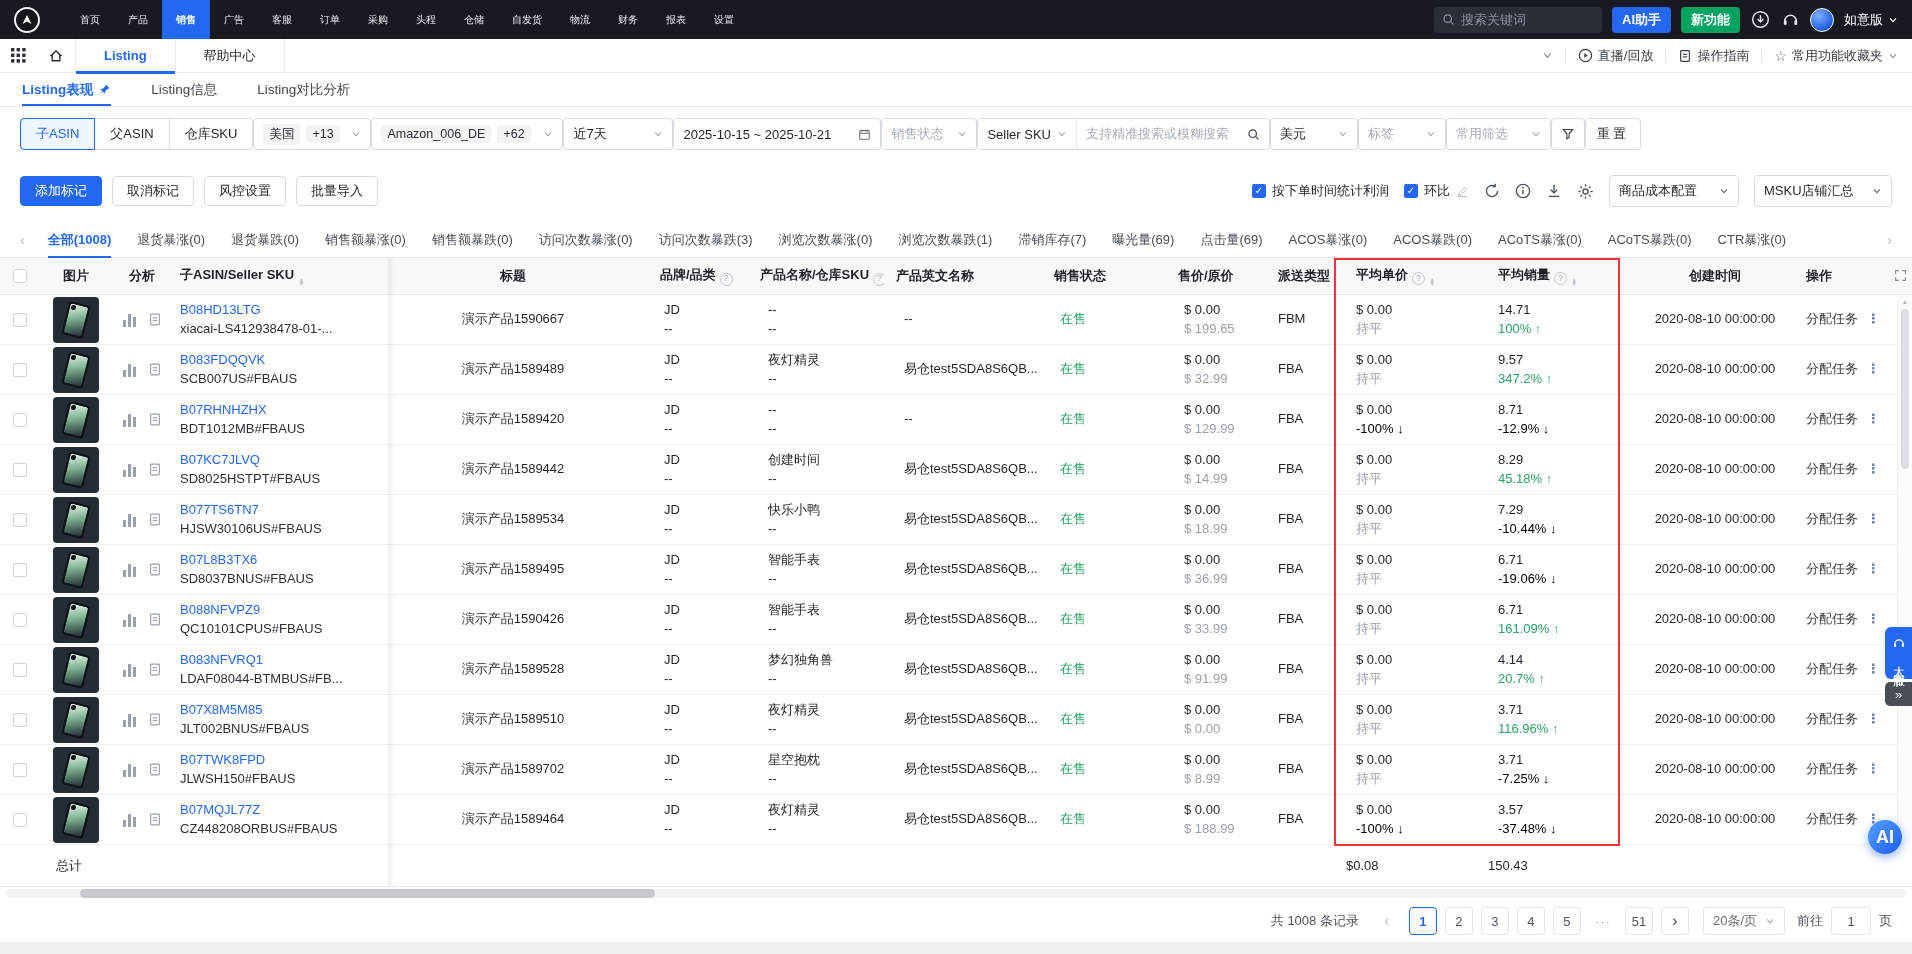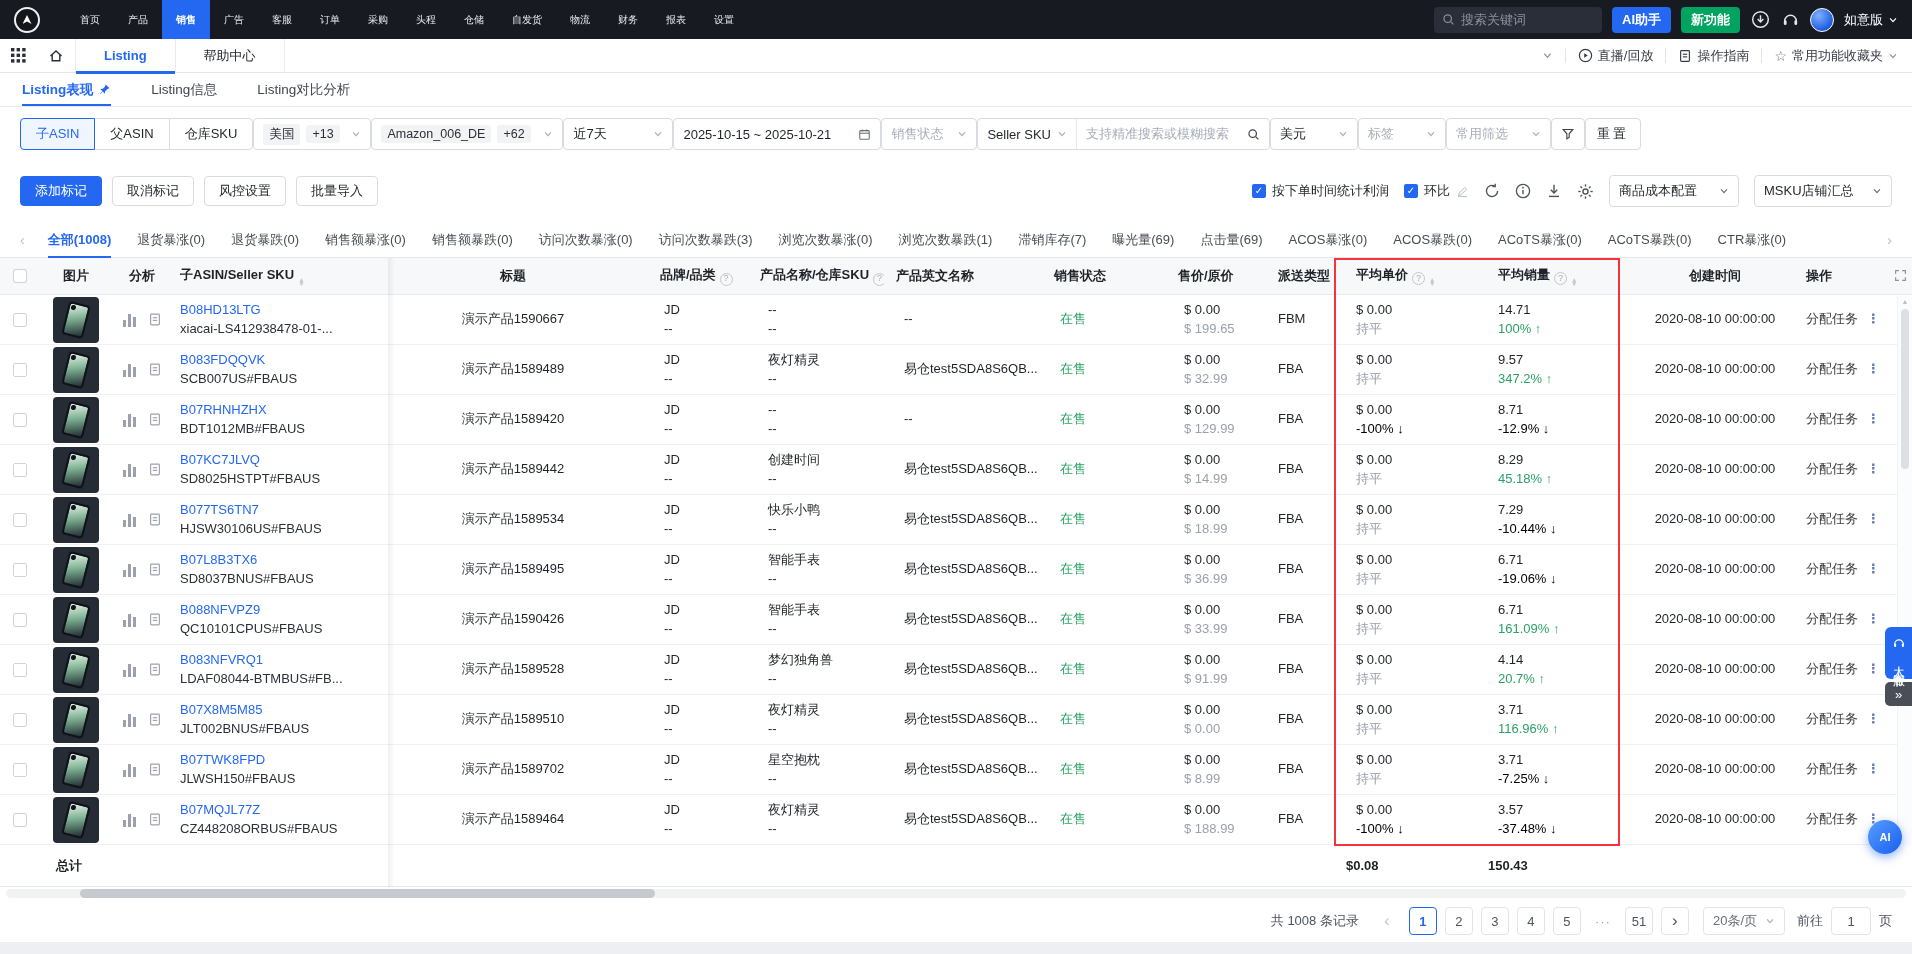--- a/index.html
+++ b/index.html
@@ -109,21 +109,21 @@
 .q::before{content:"?"}
 .sort{display:inline-flex;flex-direction:column;margin-left:4px;vertical-align:-3px;color:#c3c7cf;line-height:.6}
 .sort::before{content:"▲";font-size:6.5px}
 .sort::after{content:"▼";font-size:6.5px}
 .expand-ic{position:absolute;right:5px;top:11px;color:#8a919d;cursor:pointer}
 .redbox{position:absolute;left:1334px;top:0;width:286px;height:588px;border:2px solid #f4333c;z-index:6;pointer-events:none}
 .vscroll{position:absolute;right:0;top:38px;width:15px;height:549px;background:#fbfcfd;border-left:1px solid #f1f2f5;z-index:5}
 .varrow{color:#b9bec7;font-size:7px;text-align:center;padding-top:2px}
 .vthumb{position:absolute;top:13px;left:3px;width:8px;height:160px;background:#dcdfe4;border-radius:4px}
 
-.summary{display:flex;height:42px;align-items:center;background:#fff;border-bottom:1px solid #e8eaed;font-weight:bold}
+.summary{display:flex;height:42px;align-items:center;background:#fff;border-bottom:1px solid #e8eaed;font-weight:normal}
 .sum-label{width:388px;padding-left:56px}
 .sum-gap{width:946px}
 .sum-avgp{width:136px;padding-left:12px}
 .sum-avgs{width:150px;padding-left:18px}
 
 .hscroll{height:13px;background:#fff;position:relative}
 .htrack{position:absolute;left:6px;right:6px;top:2px;height:9px;background:#f1f2f4;border-radius:5px}
 .hthumb{position:absolute;left:80px;top:2px;width:575px;height:9px;background:#c6c9cf;border-radius:5px;cursor:grab}
 
 .footer{height:42px;background:#fff;display:flex;align-items:center;justify-content:flex-end;gap:8px;padding-right:20px;color:#4e545e}
@@ -136,21 +136,21 @@
 .pg-next::before{content:"›";font-size:17px}
 .pg.dots{border:none;color:#9aa0ab;letter-spacing:1px}
 .psize{height:28px;border:1px solid #e2e4e9;border-radius:4px;display:flex;align-items:center;padding:0 9px;gap:8px;color:#6a7078;cursor:pointer;background:#fff}
 .goto-input{width:40px;height:28px;border:1px solid #e2e4e9;border-radius:4px;display:flex;align-items:center;justify-content:center}
 
 .cs-widget{position:fixed;right:0;top:627px;width:27px;z-index:20}
 .cs-top{background:#2468F2;color:#fff;border-radius:6px 0 0 6px;padding:9px 0 10px;display:flex;flex-direction:column;align-items:center;gap:7px;cursor:pointer}
 .cs-text{writing-mode:vertical-rl;font-size:12px;letter-spacing:3px}
 .cs-collapse{margin-top:3px;background:#4a4e57;color:#fff;height:24px;display:flex;align-items:center;justify-content:center;border-radius:5px 0 0 5px;cursor:pointer}
 .cs-collapse::before{content:"»";font-size:13px}
-.ai-fab{position:fixed;right:10px;top:820px;width:34px;height:34px;border-radius:50%;background:linear-gradient(135deg,#55a0ff,#1b5cf0);color:#fff;display:flex;align-items:center;justify-content:center;font-weight:bold;font-size:11px;box-shadow:0 3px 10px rgba(36,104,242,.5);cursor:pointer;z-index:20}
+.ai-fab{position:fixed;right:10px;top:820px;width:34px;height:34px;border-radius:50%;background:linear-gradient(135deg,#55a0ff,#1b5cf0);color:#fff;display:flex;align-items:center;justify-content:center;font-weight:bold;font-size:18px;box-shadow:0 3px 10px rgba(36,104,242,.5);cursor:pointer;z-index:20}
 </style>
 </head>
 <body>
 
 <div class="topnav">
   <div class="logo"></div>
   <div id="nav-menus" style="display:flex">
       <div class="nav-item">首页</div>
       <div class="nav-item">产品</div>
       <div class="nav-item active">销售</div>

